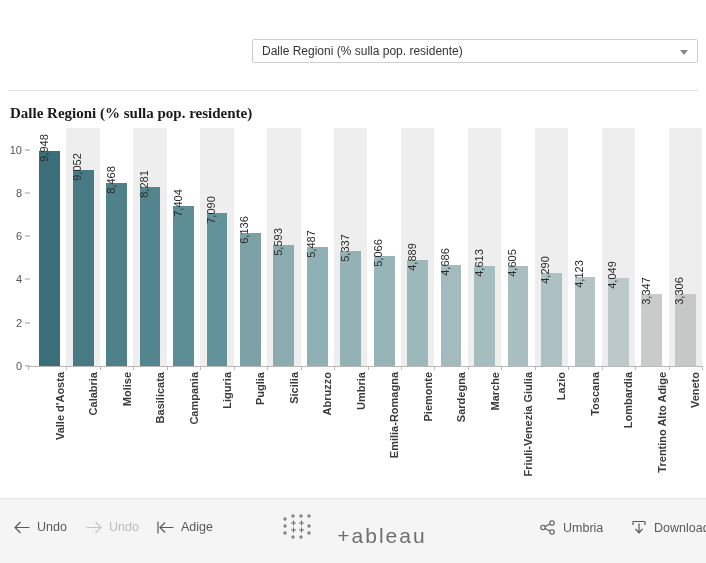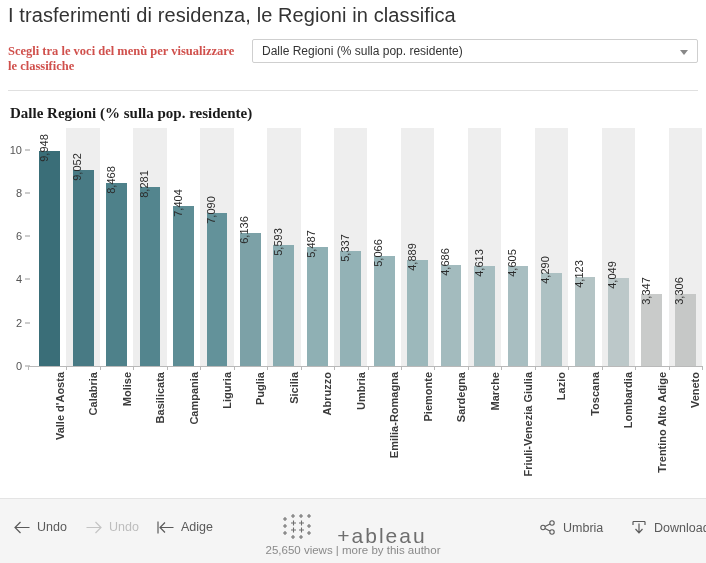--- a/index.html
+++ b/index.html
@@ -87,22 +87,20 @@
   .brand-word{font-size:21px;color:#6e6e6e;letter-spacing:2px;line-height:1;}
   .views{position:absolute;left:0;right:0;top:45px;text-align:center;
          font-size:11.5px;color:#8a8a8a;}
 </style>
 </head>
 <body>
 
 <div id="viz">
 
   <div class="hdr">
-    <div class="viz-title">I trasferimenti di residenza, le Regioni in classifica</div>
-    <div class="subtitle">Scegli tra le voci del menù per visualizzare le classifiche</div>
 
     <div class="filter-wrap">
       <div class="filter-box">
         <div class="filter-val">Dalle Regioni (% sulla pop. residente)</div>
         <div class="filter-caret"></div>
       </div>
     </div>
     <div class="hdr-rule"></div>
   </div>
 
@@ -332,15 +330,14 @@
     <div class="tb-item" style="left:631px;">
       <span>
         <svg width="16" height="15" viewBox="0 0 16 15">
           <path d="M2 1.5 H14 M2 1.5 V5 M14 1.5 V5" fill="none" stroke="#5a5a5a" stroke-width="1.2"></path>
           <path d="M8 3.5 V12.5 M4.5 9 L8 12.8 L11.5 9" fill="none" stroke="#5a5a5a" stroke-width="1.2"></path>
         </svg>
       </span>
       <span>Download</span>
     </div>
 
-    <div class="views">25,650 views | more by this author</div>
   </div>
 </div>
 
 </body></html>

